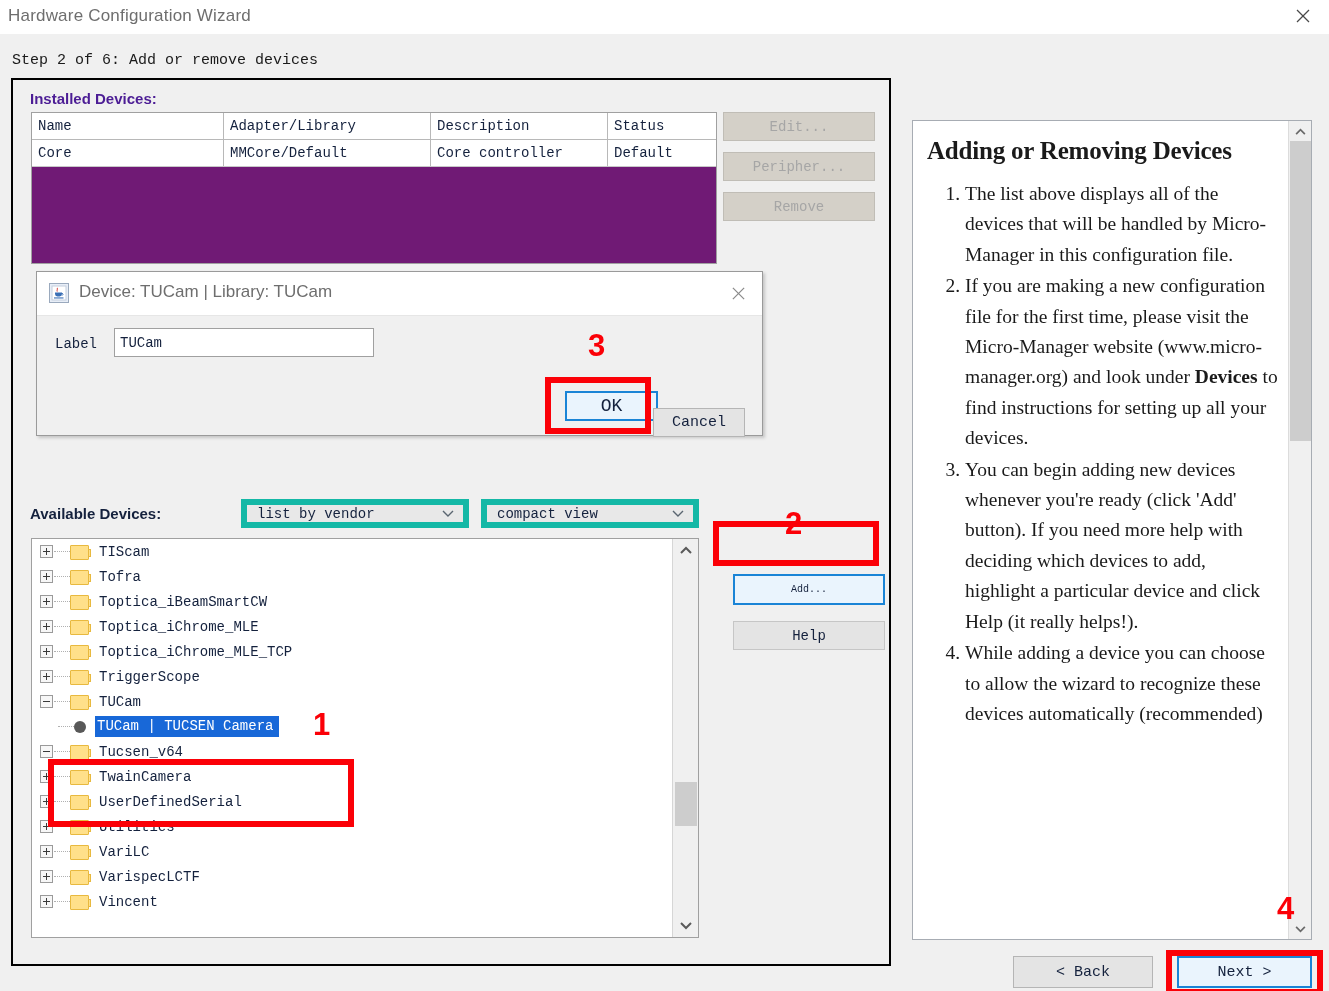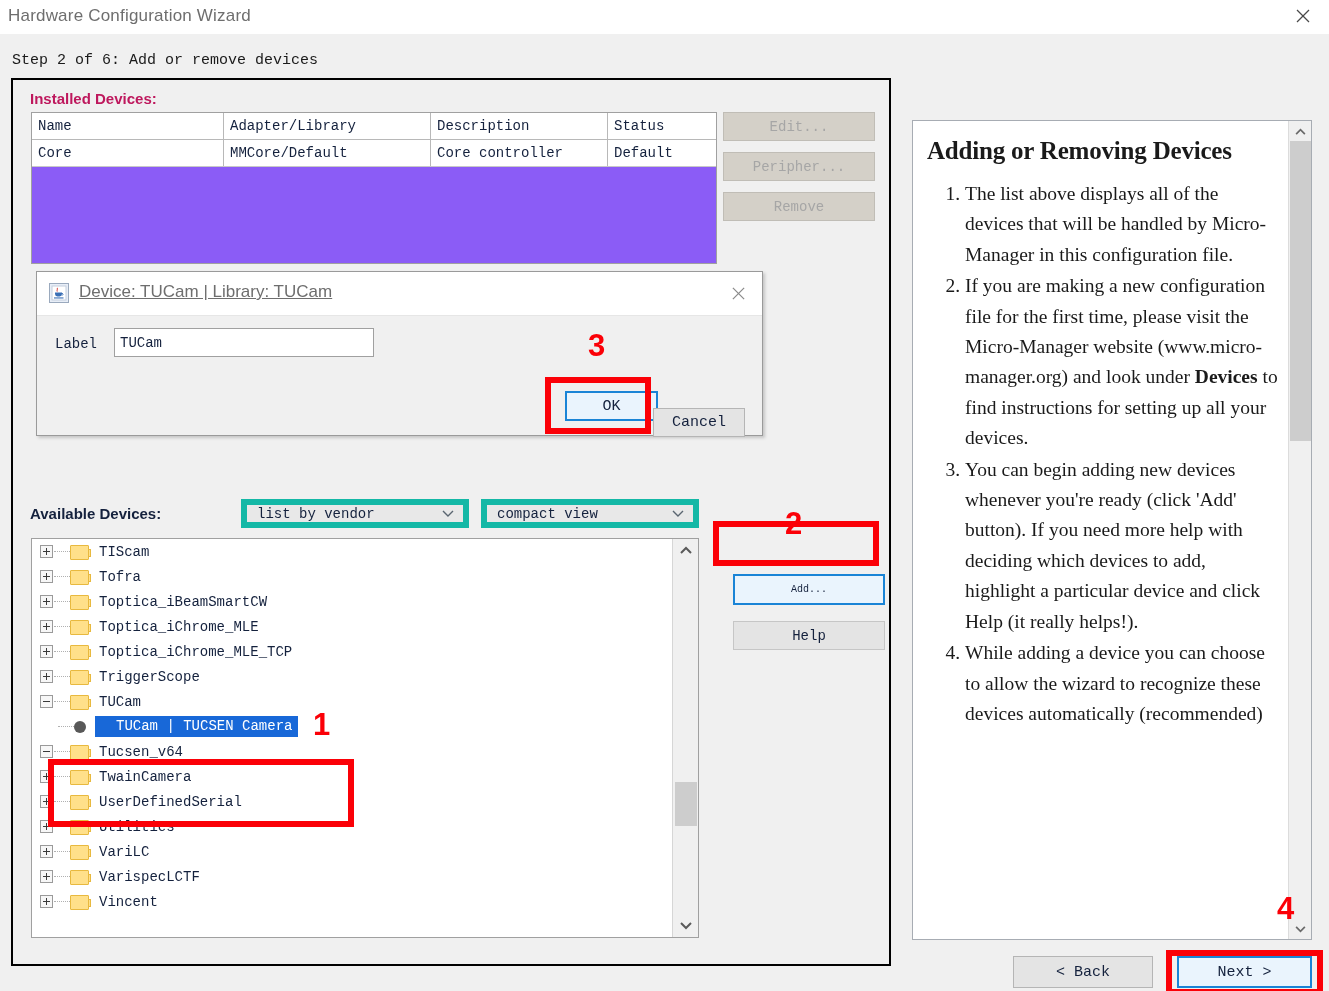--- a/index.html
+++ b/index.html
@@ -57,29 +57,29 @@
     width: 880px; height: 888px;
     border: 2px solid #000000;
     background: #f0f0f0;
     box-sizing: border-box;
   }
   #installed-label {
     position: absolute;
     left: 17px; top: 10px;
     font-size: 15px;
     font-weight: bold;
-    color: #be185d;
+    color: #4c1d95;
   }
   
   #installed-table-wrap {
     position: absolute;
     left: 18px; top: 32px;
     width: 686px; height: 152px;
     border: 1px solid #a0a0a0;
-    background: #8b5cf6;
+    background: #701a75;
     box-sizing: border-box;
     overflow: hidden;
   }
   table.devtable {
     border-collapse: collapse;
     width: 100%;
     font-family: "Liberation Mono", monospace;
     font-size: 14px;
     color: #14213d;
   }
@@ -231,21 +231,21 @@
     width: 12px; height: 12px;
     border-radius: 50%;
     background: #585858;
     flex: none;
     margin-right: 9px;
   }
   .tlabel { line-height: 1; }
   .trow.selected .tlabel {
     background: #1868d8;
     color: #ffffff;
-    padding: 3px 6px 4px 21px;
+    padding: 3px 6px 4px 2px;
   }
   .trow.child { padding-left: 25px; }
   
   #tree-scroll {
     position: absolute;
     right: 0; top: 0;
     width: 26px; height: 100%;
     background: #f0f0f0;
     border-left: 1px solid #d6d6d6;
     box-sizing: border-box;
@@ -400,21 +400,20 @@
   #modal-appicon {
     position: absolute;
     left: 12px; top: 11px;
     width: 20px; height: 20px;
   }
   #modal-title {
     position: absolute;
     left: 42px; top: 10px;
     font-size: 17px;
     color: #6e6e6e;
-    text-decoration: underline;
   }
   #modal-close {
     position: absolute;
     right: 10px; top: 8px;
     width: 28px; height: 26px;
     display: flex; align-items: center; justify-content: center;
     cursor: pointer;
   }
   #modal-label {
     position: absolute;
@@ -437,21 +436,21 @@
     outline: none;
   }
   #modal-ok {
     position: absolute;
     left: 528px; top: 119px;
     width: 93px; height: 30px;
     background: #eaf4fd;
     border: 2px solid #1a84d6;
     box-sizing: border-box;
     font-family: "Liberation Mono", monospace;
-    font-size: 15px;
+    font-size: 18px;
     color: #14213d;
     display: flex; align-items: center; justify-content: center;
     cursor: pointer;
   }
   #modal-cancel {
     position: absolute;
     left: 616px; top: 136px;
     width: 92px; height: 29px;
     background: #e4e4e4;
     border: 1px solid #b5b5b5;

